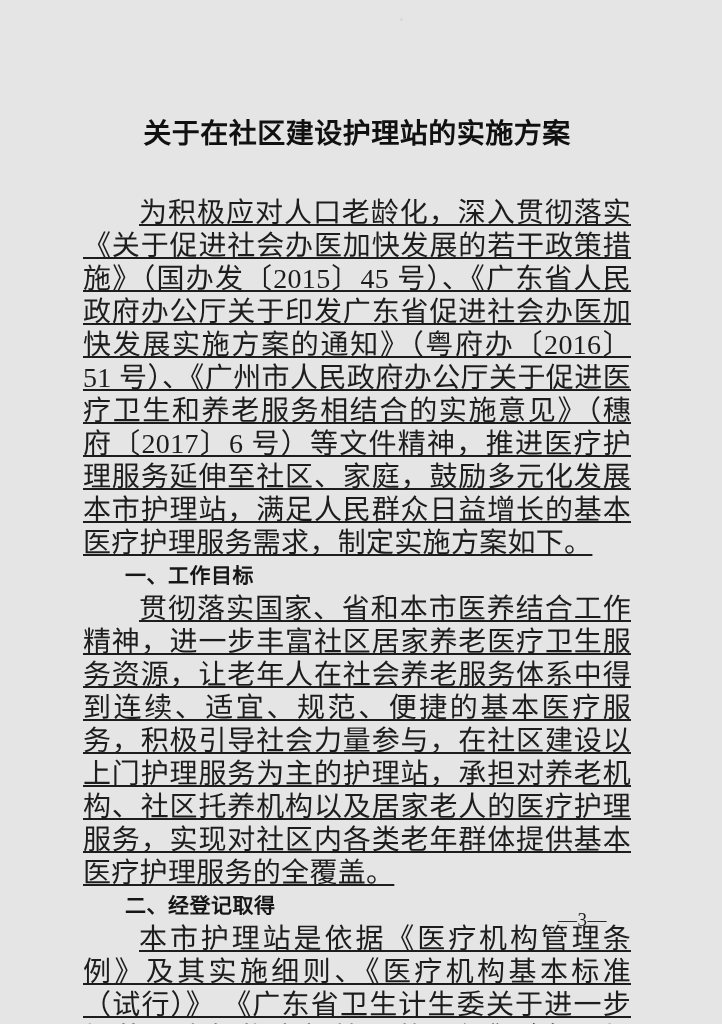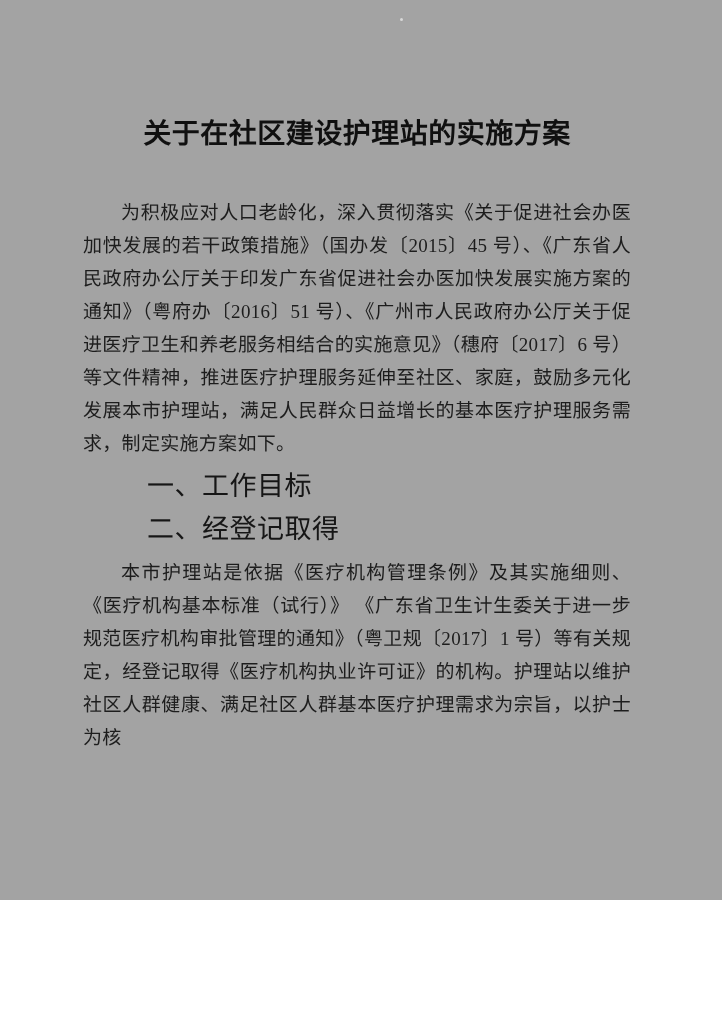--- a/index.html
+++ b/index.html
@@ -4,22 +4,22 @@
 <style>
   html, body {
     margin: 0;
     padding: 0;
     background: #ffffff;
     font-family: "Liberation Serif", "DejaVu Serif", serif;
   }
   .page {
     position: relative;
     width: 722px;
-    height: 900px;
-    background: #a3a3a3;
+    height: 1024px;
+    background: #e5e5e5;
     overflow: hidden;
     box-sizing: border-box;
     color: #1c1c1c;
   }
   .content {
     position: absolute;
     left: 83px;
     top: 112px;
     width: 548px;
   }
@@ -28,34 +28,35 @@
     font-size: 28px;
     line-height: 44px;
     font-weight: bold;
     text-align: center;
     letter-spacing: 0.5px;
     color: #101010;
     font-family: "Liberation Serif", "DejaVu Serif", serif;
   }
   .body-para {
     margin: 0;
-    font-size: 19px;
+    font-size: 28px;
     line-height: 33px;
     text-align: justify;
     text-justify: inter-ideograph;
     text-indent: 2em;
     letter-spacing: 0.3px;
     color: #1d1d1d;
     font-family: "Liberation Serif", "DejaVu Serif", serif;
+    text-decoration: underline;
   }
   .section-heading {
-    margin: 10px;
-    font-size: 27px;
+    margin: 0;
+    font-size: 21px;
     line-height: 33px;
-    font-weight: normal;
+    font-weight: bold;
     text-indent: 2em;
     letter-spacing: 0.5px;
     color: #161616;
     font-family: "Liberation Sans", "DejaVu Sans", sans-serif;
   }
   .page-number {
     position: absolute;
     top: 908px;
     right: 115px;
     font-size: 19px;
@@ -81,20 +82,21 @@
 <div class="page">
   <span class="scan-speck"></span>
 
   <div class="content">
     <h1 class="title">关于在社区建设护理站的实施方案</h1>
 
     <p class="body-para">为积极应对人口老龄化，深入贯彻落实《关于促进社会办医加快发展的若干政策措施》（国办发〔2015〕45 号）、《广东省人民政府办公厅关于印发广东省促进社会办医加快发展实施方案的通知》（粤府办〔2016〕51 号）、《广州市人民政府办公厅关于促进医疗卫生和养老服务相结合的实施意见》（穗府〔2017〕6 号）等文件精神，推进医疗护理服务延伸至社区、家庭，鼓励多元化发展本市护理站，满足人民群众日益增长的基本医疗护理服务需求，制定实施方案如下。</p>
 
     <h2 class="section-heading">一、工作目标</h2>
 
+    <p class="body-para">贯彻落实国家、省和本市医养结合工作精神，进一步丰富社区居家养老医疗卫生服务资源，让老年人在社会养老服务体系中得到连续、适宜、规范、便捷的基本医疗服务，积极引导社会力量参与，在社区建设以上门护理服务为主的护理站，承担对养老机构、社区托养机构以及居家老人的医疗护理服务，实现对社区内各类老年群体提供基本医疗护理服务的全覆盖。</p>
 
     <h2 class="section-heading">二、经登记取得</h2>
 
     <p class="body-para">本市护理站是依据《医疗机构管理条例》及其实施细则、《医疗机构基本标准（试行）》 《广东省卫生计生委关于进一步规范医疗机构审批管理的通知》（粤卫规〔2017〕1 号）等有关规定，经登记取得《医疗机构执业许可证》的机构。护理站以维护社区人群健康、满足社区人群基本医疗护理需求为宗旨，以护士为核</p>
   </div>
 
   <div class="page-number">—3—</div>
 </div>
 
 </body></html>

